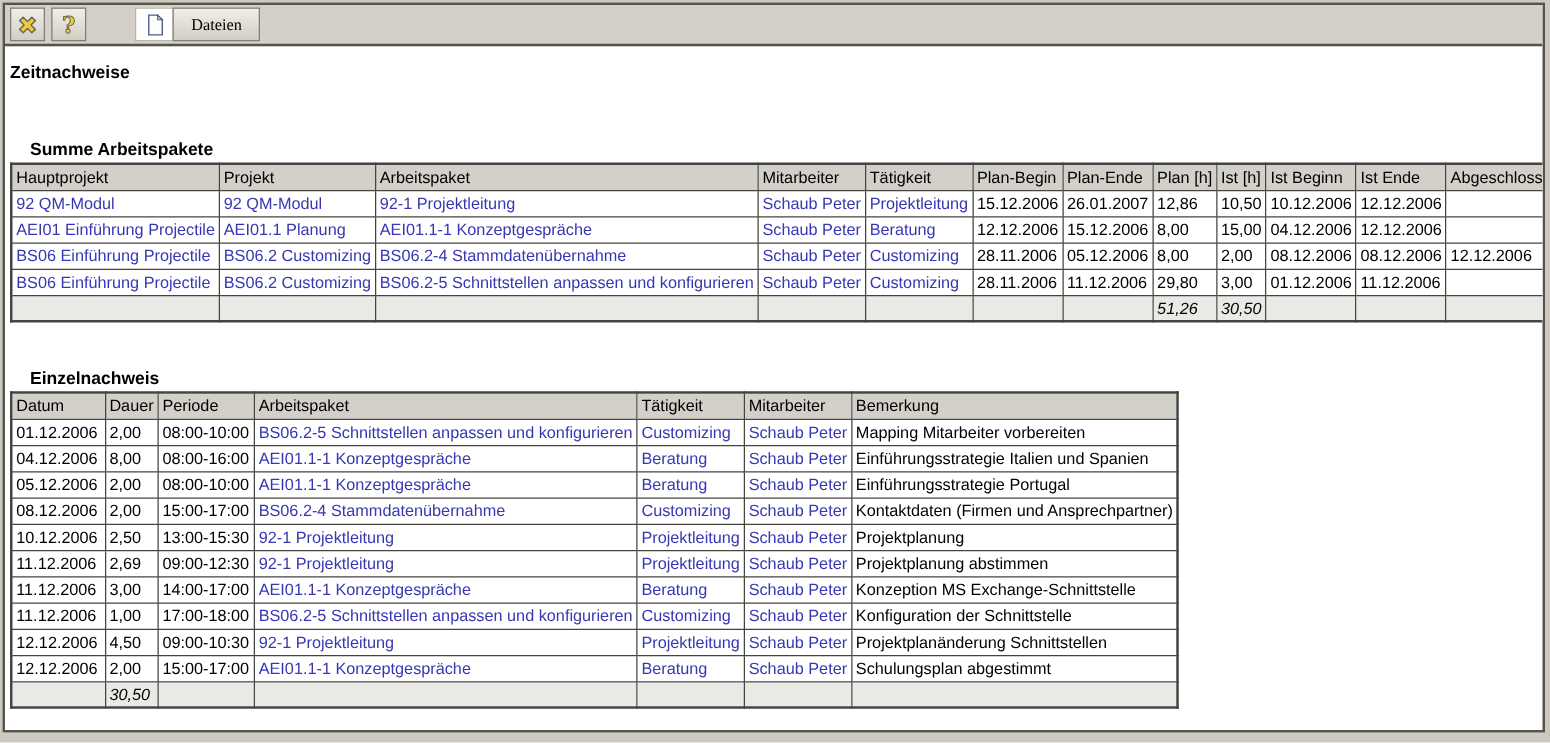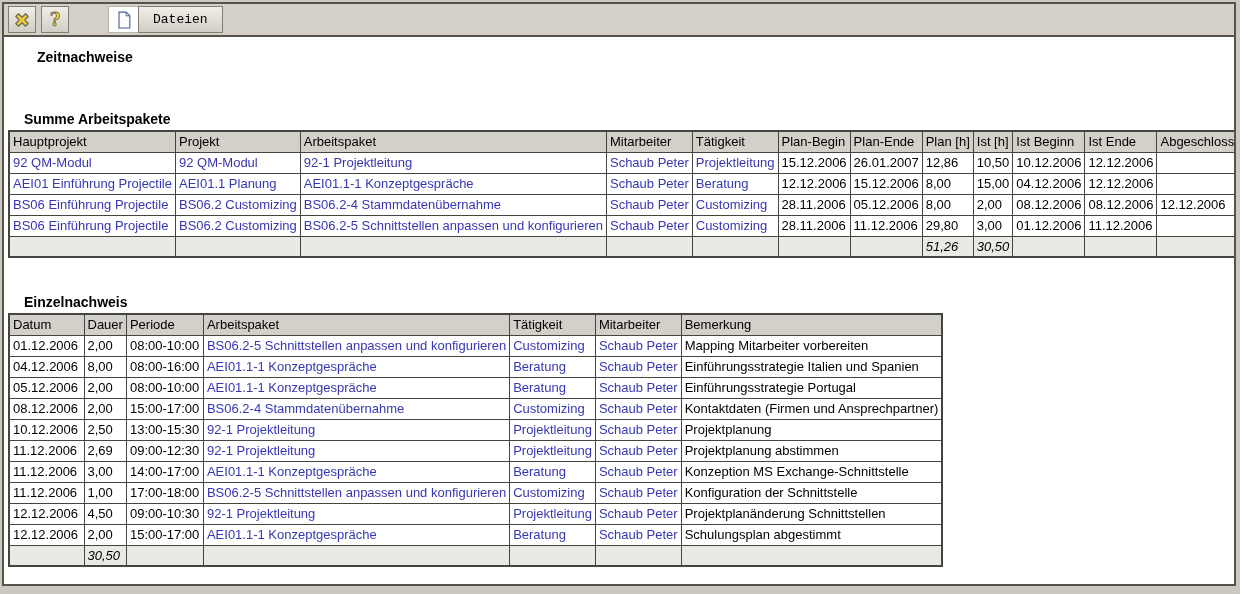--- a/index.html
+++ b/index.html
@@ -38,26 +38,26 @@
     cursor:pointer;
   }
   .file-group{display:inline-flex;align-items:stretch;margin-left:34px;height:27px;}
   .doc-area{
     width:30px;background:#fff;border:1px solid #b8b5aa;border-right:none;
     display:inline-flex;align-items:center;justify-content:center;cursor:pointer;
   }
   .label-btn{
     border:1px solid #7f7f72;
     background:linear-gradient(#f0eee8,#d2cec5);
-    font-family:Liberation Mono, monospace;font-size:13px;padding:0 14px;cursor:pointer;
+    font-family:Liberation Serif, serif;font-size:13px;padding:0 14px;cursor:pointer;
   }
   
   .content{padding:12px 4px 0 4px;}
   h1,h2{font-size:14px;font-weight:bold;margin:0;}
-  h1{margin-bottom:46px;margin-left:29px;}
+  h1{margin-bottom:46px;}
   h2{margin:0 0 3px 16px;}
   .gap{margin-top:36px;}
   
   table{
     border-collapse:collapse;table-layout:fixed;
     border:2px solid var(--tbl-border);
     background:#fff;font-size:13px;
   }
   th,td{
     border:1px solid var(--tbl-border);

